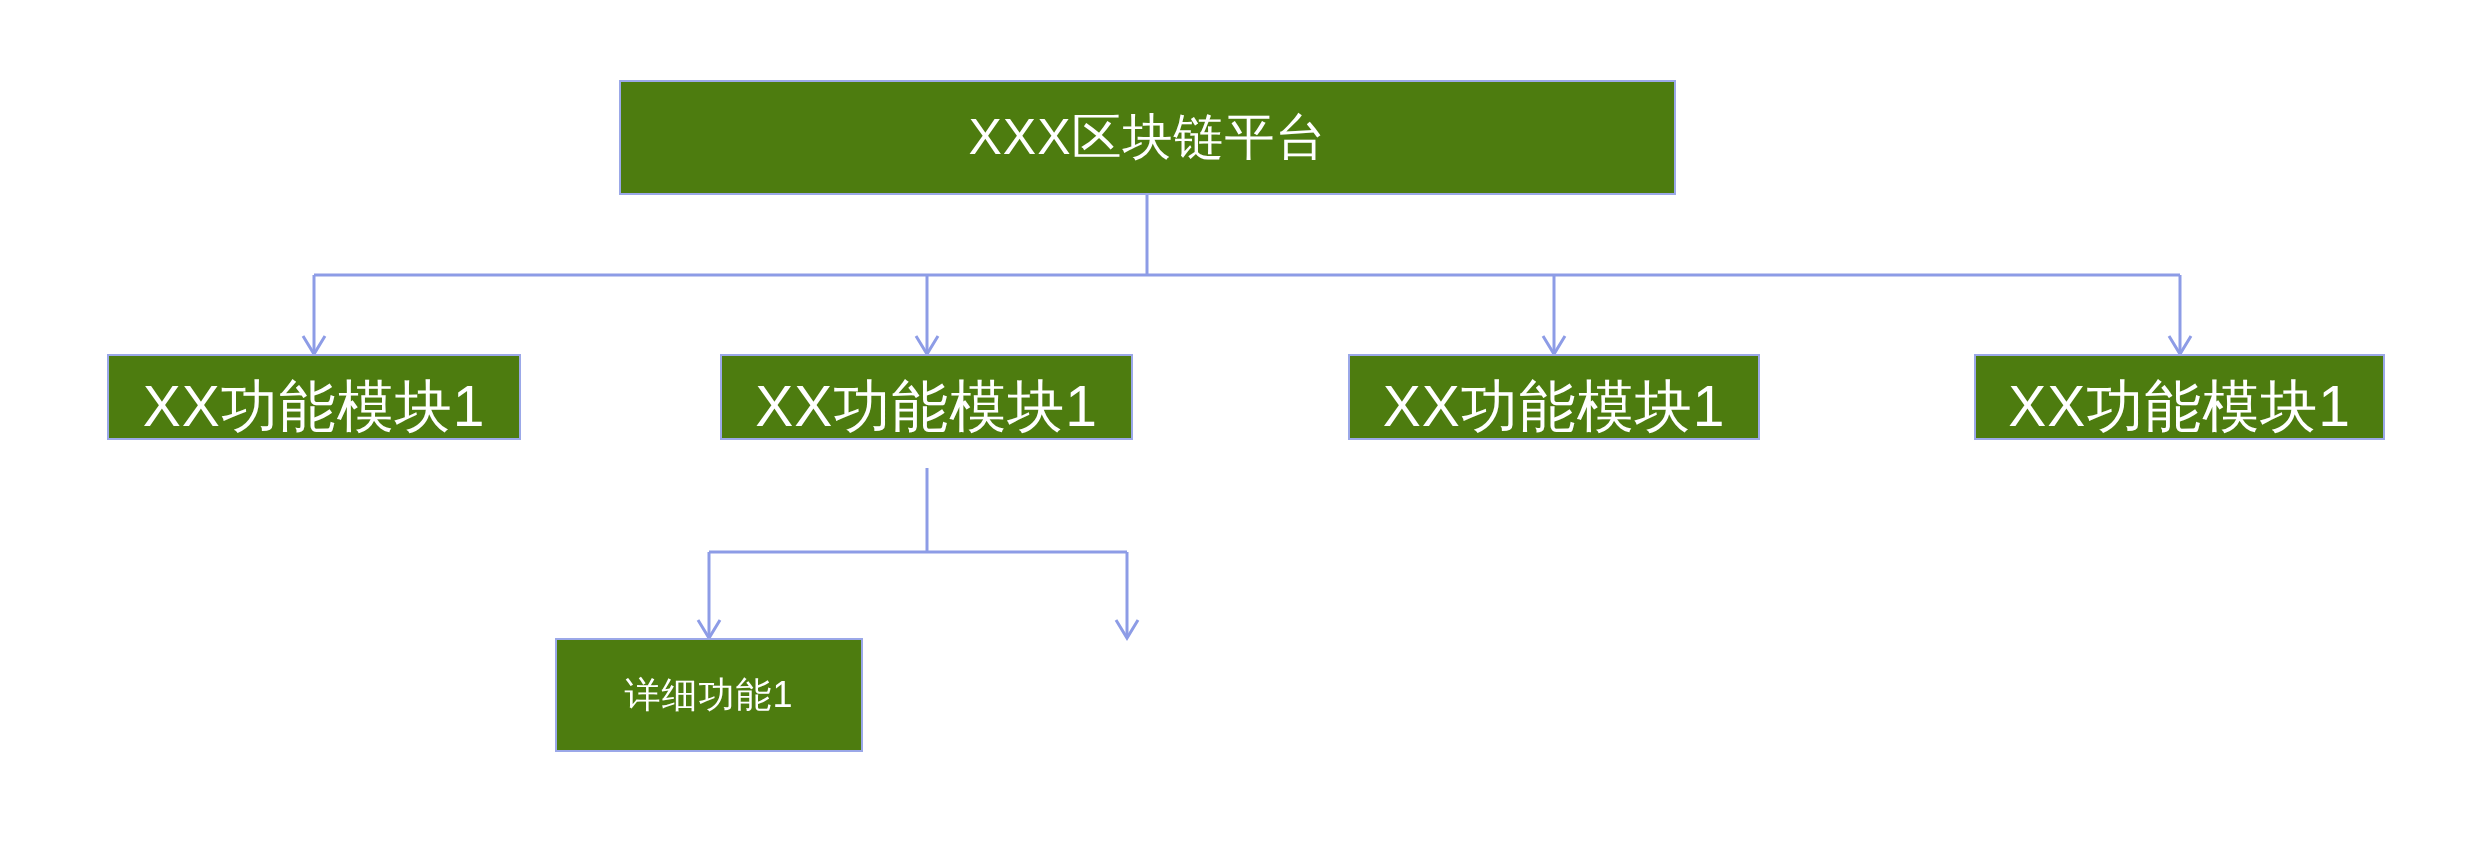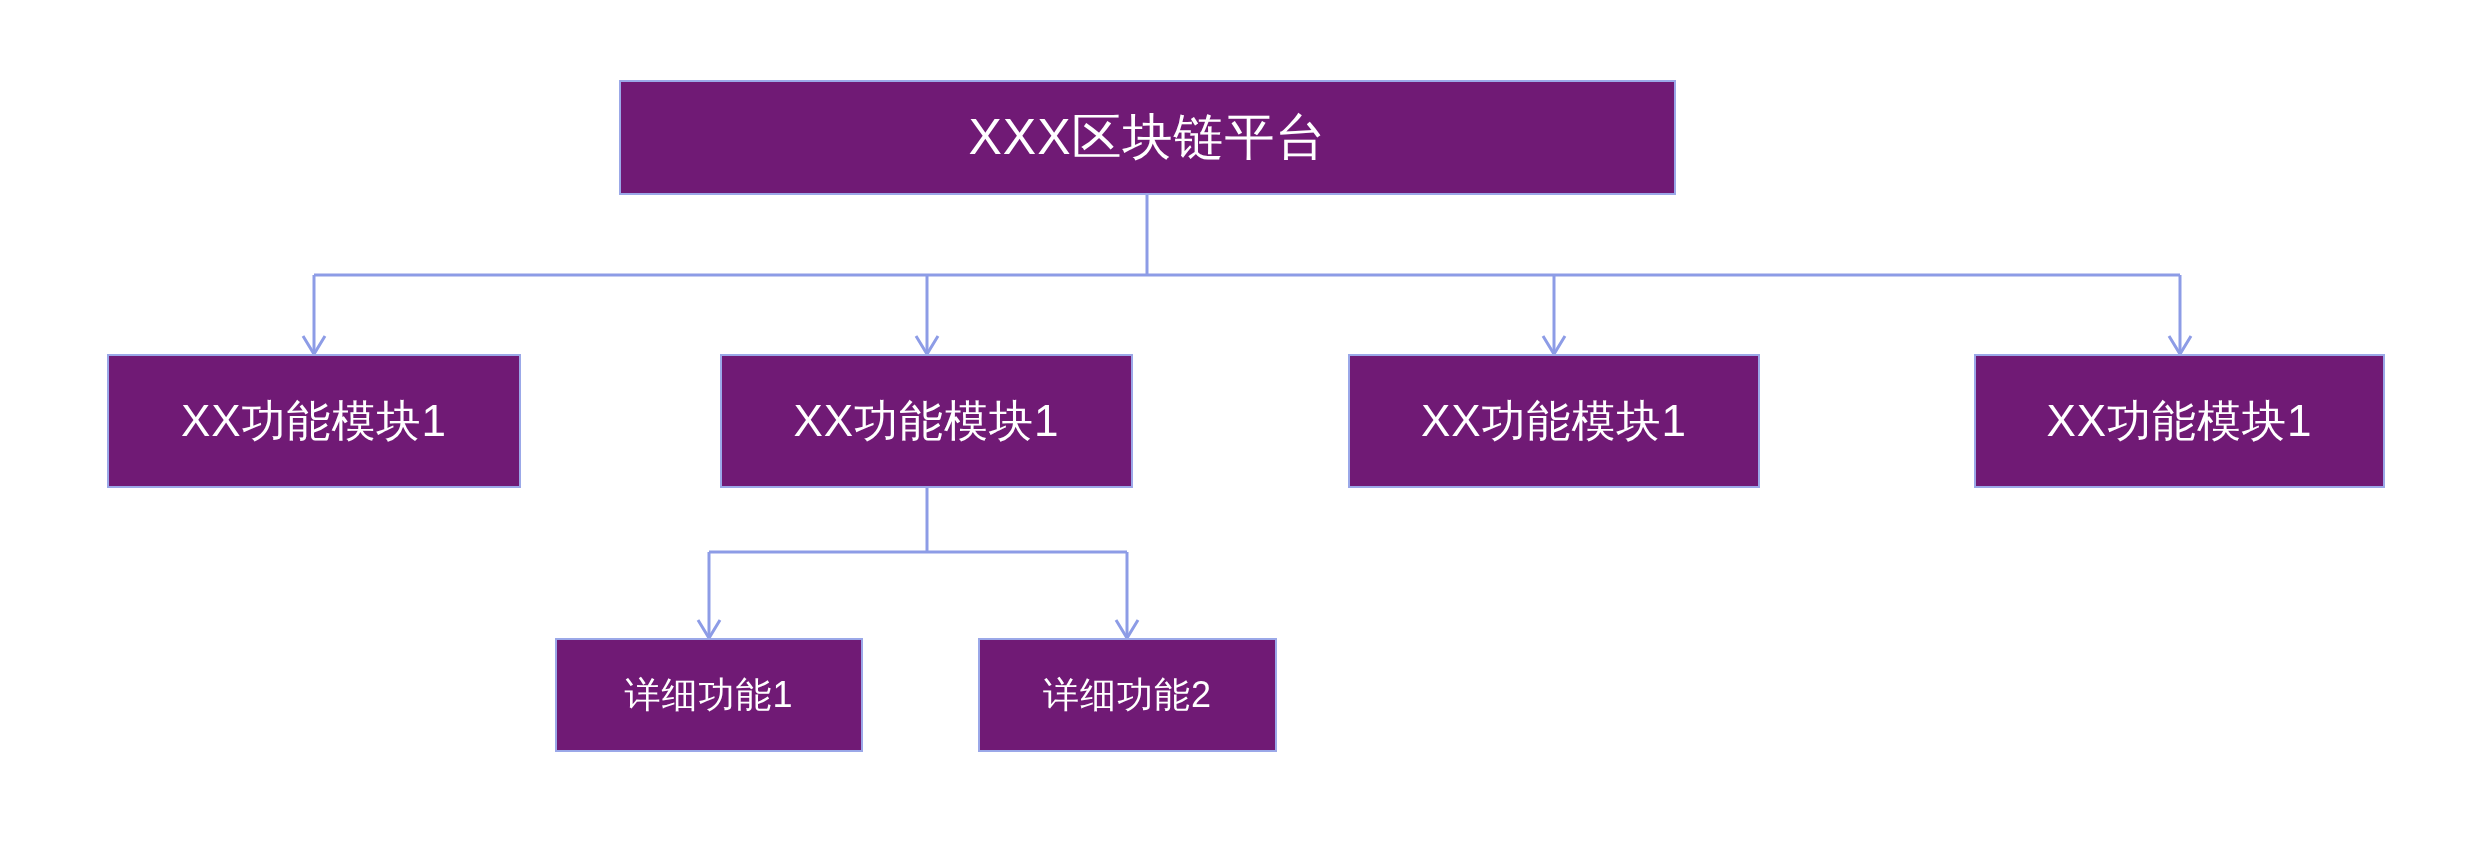--- a/index.html
+++ b/index.html
@@ -22,42 +22,43 @@
     position: absolute;
     left: 0;
     top: 0;
     width: 2490px;
     height: 843px;
     pointer-events: none;
   }
   .node-box {
     position: absolute;
     box-sizing: border-box;
-    background: #701a75;
+    background: #4d7c0f;
     border: 2px solid #9BA8E8;
     display: flex;
     align-items: center;
     justify-content: center;
     color: #ffffff;
     letter-spacing: 1px;
     line-height: 1.1;
     white-space: nowrap;
     user-select: none;
   }
   .node-root {
     left: 619px;
     top: 80px;
     width: 1057px;
     height: 115px;
     font-size: 50px;
   }
   .node-l2 {
     top: 354px;
-    height: 134px;
-    font-size: 44px;
+    height: 86px;
+    font-size: 57px;
+    align-items: flex-end;
   }
   .node-l2-0 { left: 107px;  width: 414px; }
   .node-l2-1 { left: 720px;  width: 413px; }
   .node-l2-2 { left: 1348px; width: 412px; }
   .node-l2-3 { left: 1974px; width: 411px; }
   .node-l3 {
     top: 638px;
     height: 114px;
     font-size: 36px;
   }
@@ -121,17 +122,14 @@
   </div>
 
   <div class="node-box node-l2 node-l2-3">
     <span>XX功能模块1</span>
   </div>
 
   <div class="node-box node-l3 node-l3-0">
     <span>详细功能1</span>
   </div>
 
-  <div class="node-box node-l3 node-l3-1">
-    <span>详细功能2</span>
-  </div>
 
 </div>
 
 </body></html>

